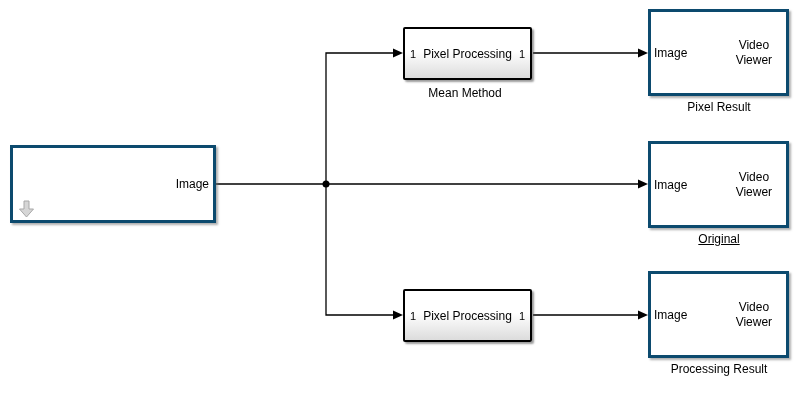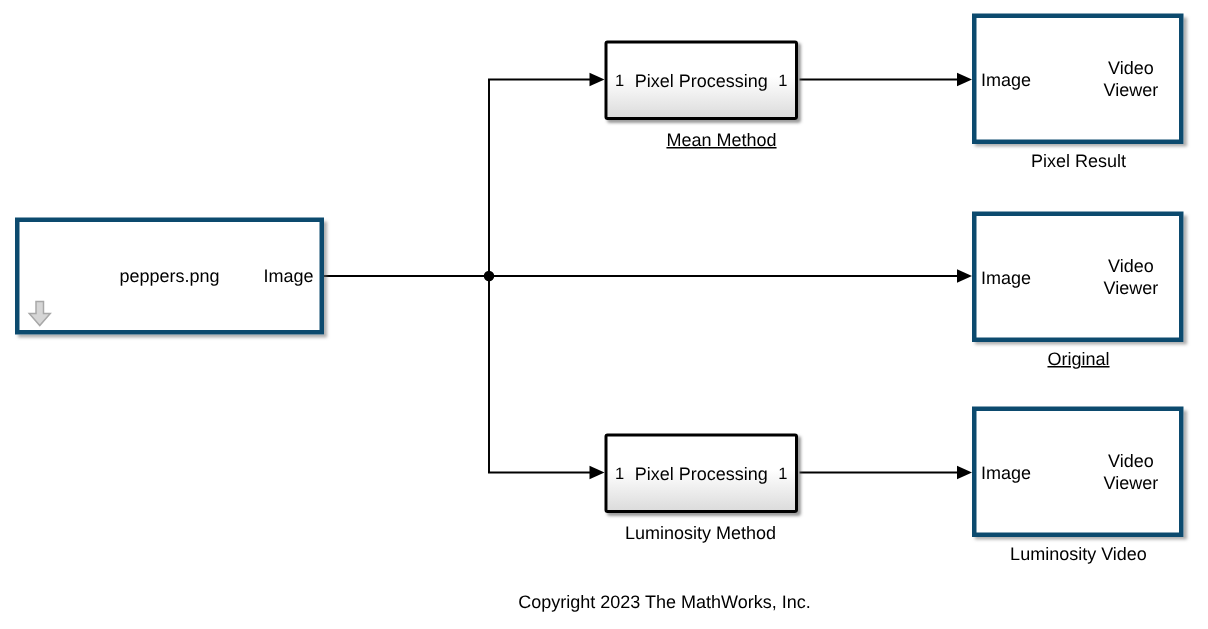--- a/index.html
+++ b/index.html
@@ -73,54 +73,51 @@
       <circle cx="326" cy="184" r="3.5"></circle>
       <polygon points="648,184 638,179.5 638,188.5"></polygon>
       <polygon points="403,53 393,48.5 393,57.5"></polygon>
       <polygon points="403,315 393,310.5 393,319.5"></polygon>
       <polygon points="648,53 638,48.5 638,57.5"></polygon>
       <polygon points="648,315 638,310.5 638,319.5"></polygon>
     </g>
   </svg>
 
   <div class="blk thin-blk" style="left:10px;top:145px;width:206px;height:78px;">
-    <span class="src-name">peppers.png</span>
     <span class="port-label port-right">Image</span>
     <svg class="dl-icon" width="17" height="18" viewBox="0 0 17 18">
       <path d="M6,1 h5 v8 h4.5 l-7,8 -7,-8 H6 z" fill="#d6d6d6" stroke="#a8a8a8" stroke-width="1"></path>
     </svg>
   </div>
 
   <div class="blk subsys" style="left:403px;top:27px;width:129px;height:53px;">
     <span class="port-num">1</span>
     <span>Pixel Processing</span>
     <span class="port-num">1</span>
   </div>
-  <div class="blk-name" style="left:481px;top:86px;text-decoration:underline;">Mean Method</div>
+  <div class="blk-name" style="left:465px;top:86px;">Mean Method</div>
 
   <div class="blk subsys" style="left:403px;top:289px;width:129px;height:53px;">
     <span class="port-num">1</span>
     <span>Pixel Processing</span>
     <span class="port-num">1</span>
   </div>
-  <div class="blk-name" style="left:467px;top:348px;">Luminosity Method</div>
 
   <div class="blk thin-blk" style="left:648px;top:9px;width:141px;height:87px;">
     <span class="port-label port-left">Image</span>
     <div class="viewer-text">Video Viewer</div>
   </div>
   <div class="blk-name" style="left:719px;top:100px;">Pixel Result</div>
 
   <div class="blk thin-blk" style="left:648px;top:141px;width:141px;height:87px;">
     <span class="port-label port-left">Image</span>
     <div class="viewer-text">Video Viewer</div>
   </div>
   <div class="blk-name" style="left:719px;top:232px;text-decoration:underline;">Original</div>
 
   <div class="blk thin-blk" style="left:648px;top:271px;width:141px;height:87px;">
     <span class="port-label port-left">Image</span>
     <div class="viewer-text">Video Viewer</div>
   </div>
-  <div class="blk-name" style="left:719px;top:362px;">Luminosity Video</div>
+  <div class="blk-name" style="left:719px;top:362px;">Processing Result</div>
 
-  <div id="copyright">Copyright 2023 The MathWorks, Inc.</div>
 
 </div>
 
 </body></html>

